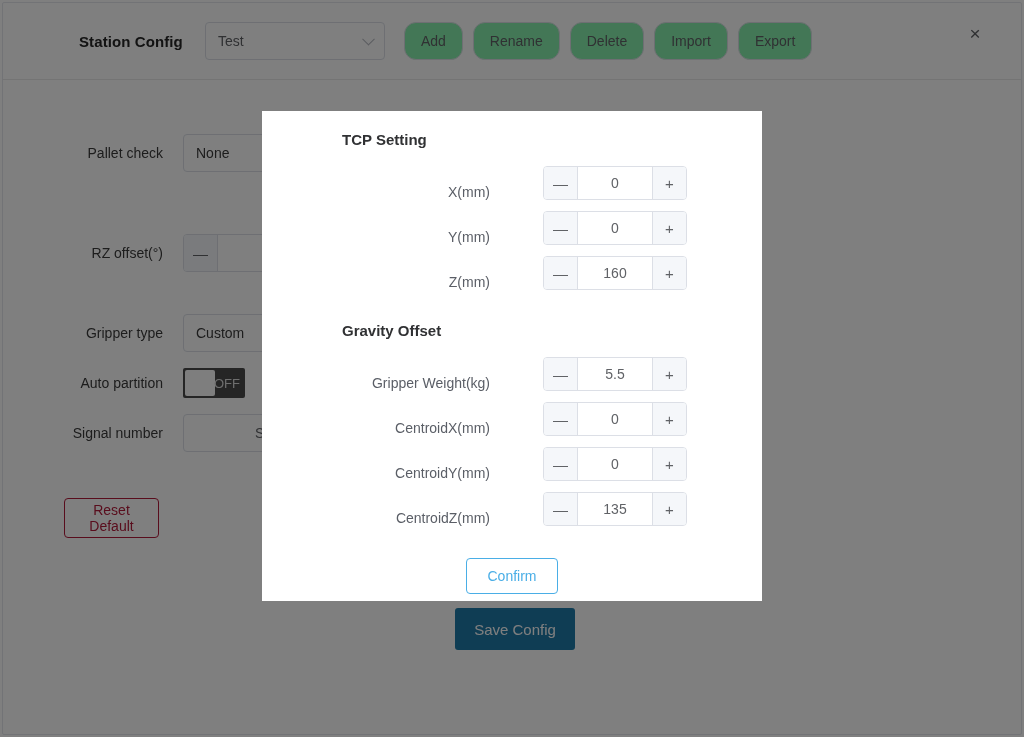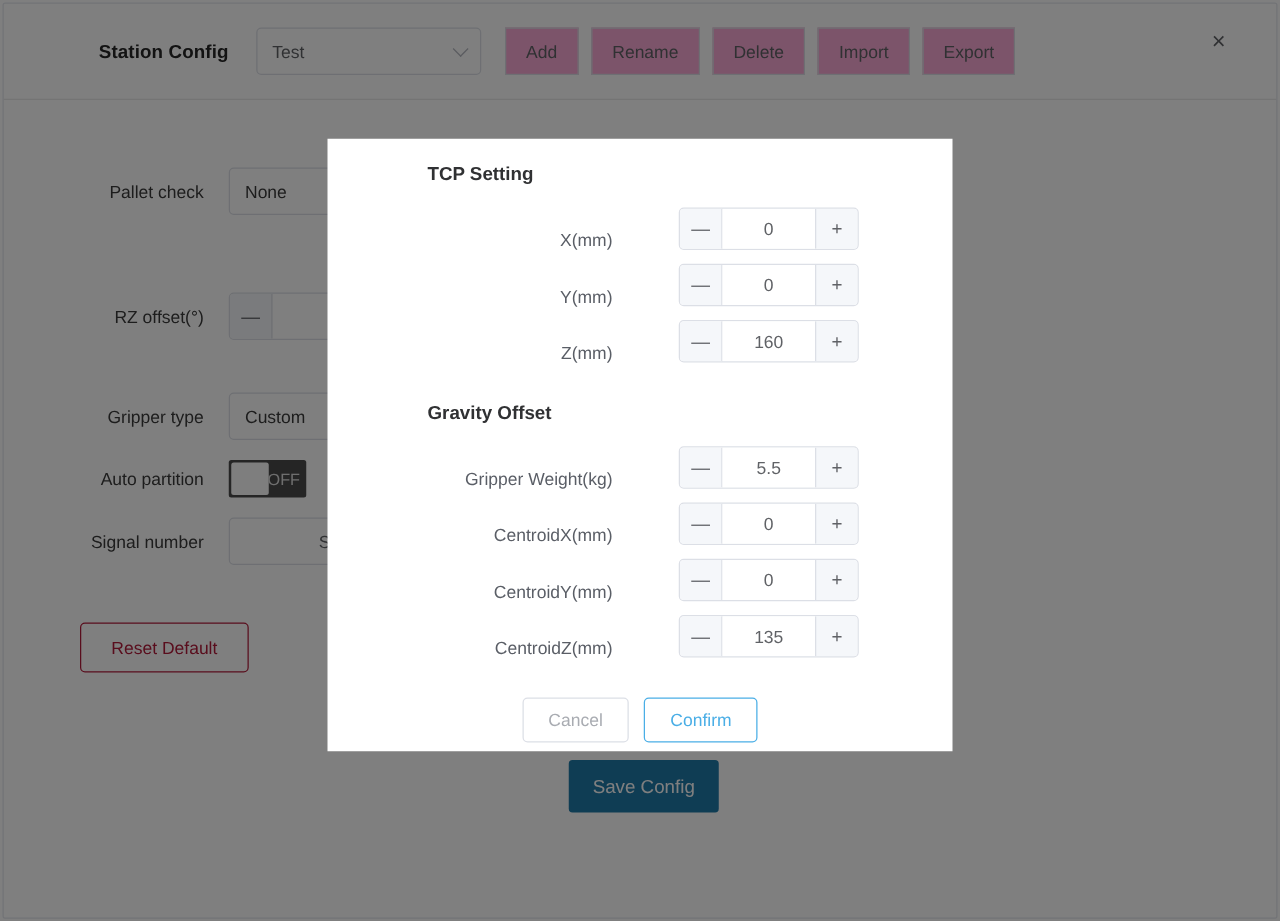--- a/index.html
+++ b/index.html
@@ -67,22 +67,22 @@
     border-right: 1.4px solid #b6b9c0;
     border-bottom: 1.4px solid #b6b9c0;
     transform: translateY(-70%) rotate(45deg);
   }
   .hdr-btns { display: flex; gap: 10px; margin-left: 19px; }
   .hdr-btn {
     height: 38px;
     min-width: 58px;
     padding: 0 16px;
     border: 1px solid #dcdfe6;
-    border-radius: 0;
-    background: #f9a8d4;
+    border-radius: 12px;
+    background: #86efac;
     font-size: 14px;
     color: #606266;
     font-family: "Liberation Sans", sans-serif;
     display: flex; align-items: center; justify-content: center;
     cursor: pointer;
   }
   .close-x {
     position: absolute;
     right: 37px; top: 22px;
     width: 18px; height: 18px;
@@ -165,21 +165,21 @@
   .switch .sw-label {
     position: absolute;
     right: 5px;
     font-size: 13px;
     color: #dcdcdc;
   }
 
   .reset-btn {
     position: absolute;
     left: 61px; top: 418px;
-    width: 135px; height: 40px;
+    width: 95px; height: 40px;
     border: 1px solid #b31b3a;
     border-radius: 4px;
     background: #fff;
     color: #b31b3a;
     font-size: 14px;
     font-family: "Liberation Sans", sans-serif;
     cursor: pointer;
   }
 
   .save-btn {
@@ -417,17 +417,16 @@
     <div class="mrow">
       <div class="mlabel">CentroidZ(mm)</div>
       <div class="stepper">
         <div class="sbtn minus">—</div>
         <div class="sval">135</div>
         <div class="sbtn plus">+</div>
       </div>
     </div>
 
     <div class="modal-footer">
-      <button class="mbtn cancel">Cancel</button>
       <button class="mbtn confirm">Confirm</button>
     </div>
   </div>
 </div>
 
 </body></html>

